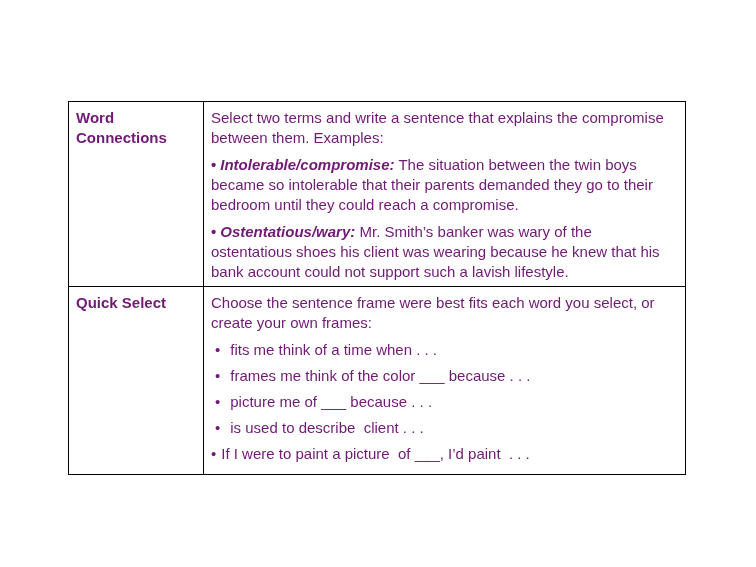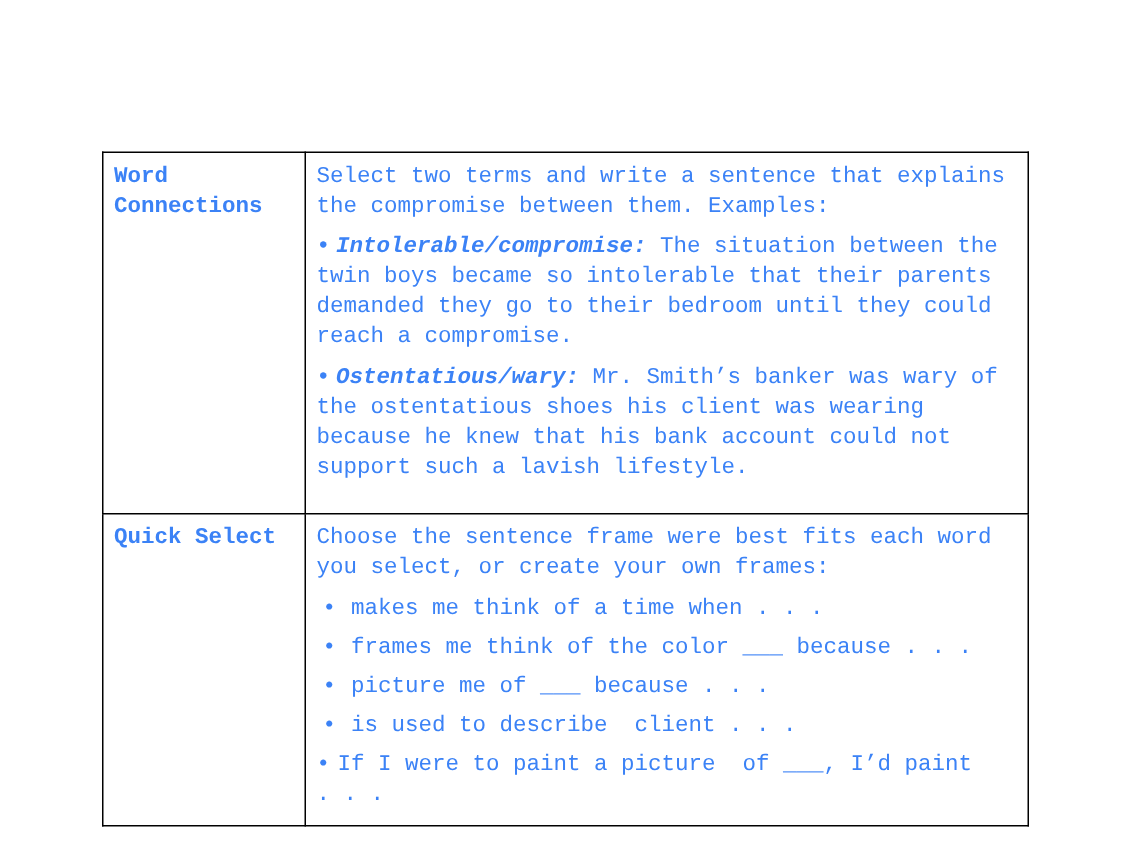--- a/index.html
+++ b/index.html
@@ -5,22 +5,22 @@
   html, body {
     margin: 0;
     padding: 0;
     background: #ffffff;
   }
   .page {
     position: relative;
     width: 756px;
     height: 567px;
     background: #ffffff;
-    font-family: Liberation Mono, monospace;
-    color: #3b82f6;
+    font-family: Liberation Sans, sans-serif;
+    color: #701a75;
     overflow: hidden;
   }
   table.doc-table {
     position: absolute;
     left: 68px;
     top: 101px;
     width: 618px;
     border-collapse: collapse;
     table-layout: fixed;
     font-size: 15px;
@@ -32,21 +32,21 @@
     padding: 6px 10px 4px 7px;
   }
   td.label-cell {
     width: 117px;
     font-weight: bold;
   }
   td.content-cell p {
     margin: 0 0 7px 0;
   }
   td.content-cell p:last-child {
-    margin-bottom: 16px;
+    margin-bottom: 0;
   }
   .row-1 { height: 179px; }
   .row-2 { height: 184px; }
   .example-term {
     font-weight: bold;
     font-style: italic;
   }
   .example-bullet {
     font-weight: bold;
     margin-right: 4px;
@@ -91,21 +91,21 @@
       </td>
     </tr>
     <tr class="row-2">
       <td class="label-cell">
         <div>Quick Select</div>
       </td>
       <td class="content-cell">
         <p>Choose the sentence frame were best fits each word you select, or create your own frames:</p>
         <ul class="frames">
           <li class="indented">
-            <span class="frame-bullet">•</span><span class="pre">makes me think of a time when . . .</span>
+            <span class="frame-bullet">•</span><span class="pre">fits me think of a time when . . .</span>
           </li>
           <li class="indented">
             <span class="frame-bullet">•</span><span class="pre">frames me think of the color ___ because . . .</span>
           </li>
           <li class="indented">
             <span class="frame-bullet">•</span><span class="pre">picture me of ___ because . . .</span>
           </li>
           <li class="indented">
             <span class="frame-bullet">•</span><span class="pre">is used to describe  client . . .</span>
           </li>

